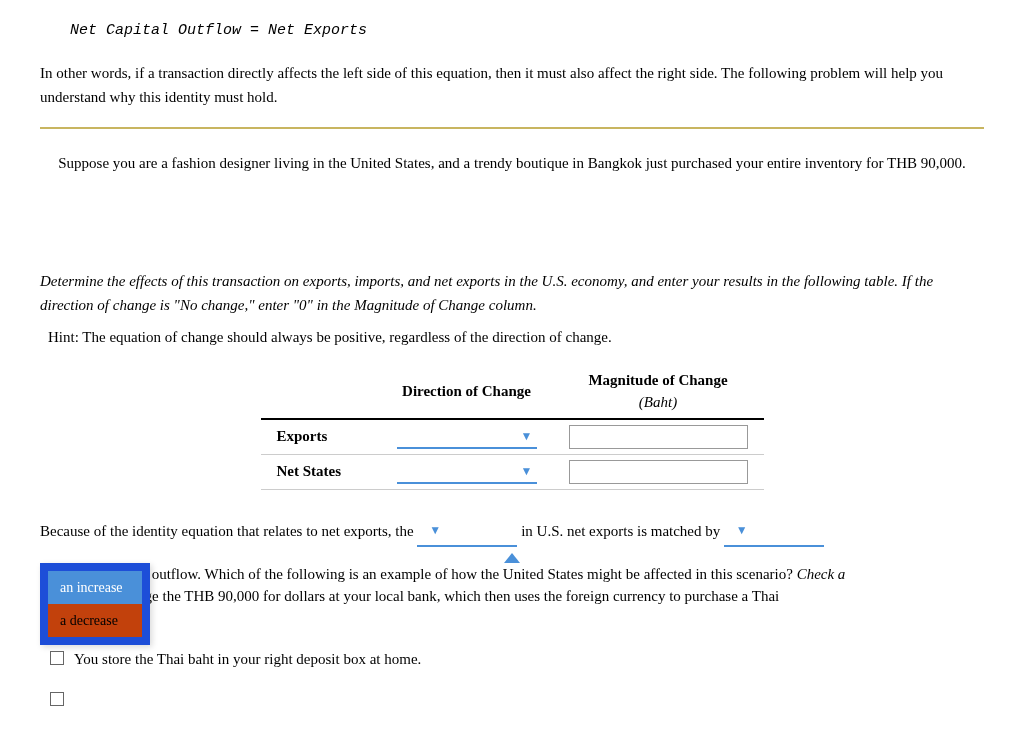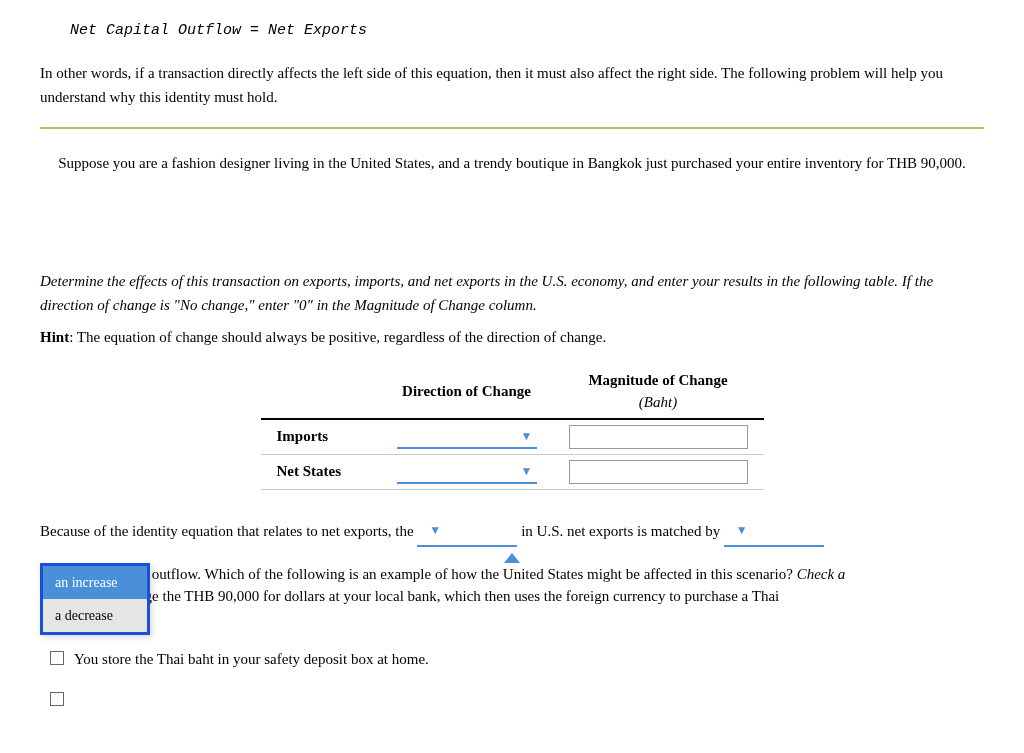--- a/index.html
+++ b/index.html
@@ -34,21 +34,21 @@
     .instructions {
       font-style: italic;
       margin-bottom: 8px;
       line-height: 1.6;
       margin-top: 27px;
     }
     .hint {
       margin-bottom: 16px;
       line-height: 1.6;
     }
-    .hint strong { font-weight: bold; font-style: normal; }
+    .hint strong { font-weight: normal; font-style: normal; margin-left: 8px; }
     table.change-table {
       border-collapse: collapse;
       margin: 0 auto 28px auto;
       min-width: 460px;
     }
     table.change-table th {
       text-align: center;
       font-weight: bold;
       padding: 4px 16px;
       border-bottom: 2px solid #000;
@@ -100,22 +100,22 @@
       vertical-align: middle;
       position: relative;
     }
     .inline-dropdown .arrow {
       color: #4a90d9;
       font-size: 12px;
       margin-left: 4px;
     }
     .dropdown-popup {
       position: absolute;
-      background: #e5e5e5;
-      border: 3px solid #1d4ed8;
+      background: #c2410c;
+      border: 8px solid #1d4ed8;
       z-index: 100;
       min-width: 110px;
       box-shadow: 2px 2px 6px rgba(0,0,0,0.15);
       top: 100%;
       left: 0;
     }
     .dropdown-popup .option {
       padding: 6px 12px;
       cursor: pointer;
       font-size: 14px;
@@ -202,21 +202,21 @@
       <th class="left-header"></th>
       <th>Direction of Change</th>
       <th>
         <span>Magnitude of Change</span><br>
         <span style="font-style:italic; font-weight:normal;">(Baht)</span>
       </th>
     </tr>
   </thead>
   <tbody>
     <tr>
-      <td class="row-label"><strong>Imports</strong></td>
+      <td class="row-label"><strong>Exports</strong></td>
       <td>
         <div class="dropdown-cell">
           <span></span>
           <span class="arrow">▼</span>
         </div>
       </td>
       <td>
         <input class="magnitude-input" type="text" style="">
       </td>
     </tr>
@@ -270,21 +270,21 @@
   <div class="checkbox-option">
     <input type="checkbox" id="cb1" style="">
     <label for="cb1">
       You exchange the THB 90,000 for dollars at your local bank, which then uses the foreign currency to pu<span>rchase a Thai</span><br>
       corporation.
     </label>
   </div>
 
   <div class="checkbox-option">
     <input type="checkbox" id="cb2" style="">
-    <label for="cb2">You store the Thai baht in your safety deposit box at home.</label>
+    <label for="cb2">You store the Thai baht in your right deposit box at home.</label>
   </div>
 
   <div class="checkbox-option">
     <input type="checkbox" id="cb3" style="">
   </div>
 
 </div>
 
 
 

